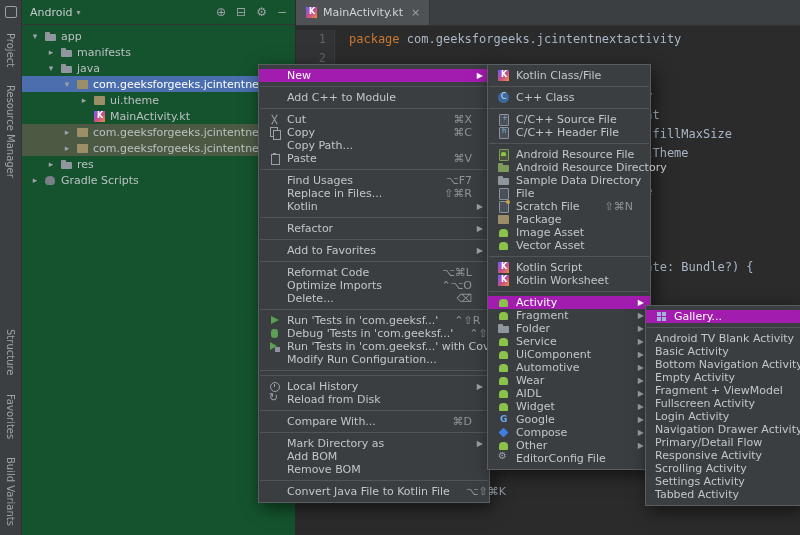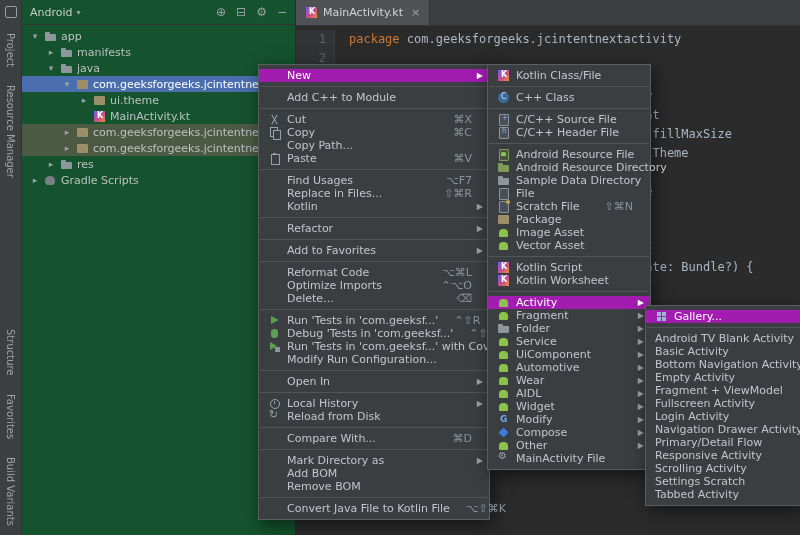--- a/index.html
+++ b/index.html
@@ -477,26 +477,20 @@
       <span class="mi-arrow" data-name="submenu-arrow-icon"></span>
     </div>
 
     <div class="mi sep" data-name="menu-item">
       
       
       
       
     </div>
 
-    <div class="mi" data-name="menu-item">
-      <span class="mi-icon ic"></span>
-      <span class="mi-label" data-name="menu-item-label">Open In</span>
-      <span class="mi-shortcut" data-name="menu-item-shortcut"></span>
-      <span class="mi-arrow has-sub" data-name="submenu-arrow-icon"></span>
-    </div>
 
     <div class="mi sep" data-name="menu-item">
       
       
       
       
     </div>
 
     <div class="mi" data-name="menu-item">
       <span class="mi-icon ic history-icon" data-name="history-icon"></span>
@@ -764,42 +758,42 @@
 
     <div class="mi" data-name="menu-item">
       <span class="mi-icon ic widget-icon" data-name="widget-icon"></span>
       <span class="mi-label" data-name="menu-item-label">Widget</span>
       <span class="mi-shortcut" data-name="menu-item-shortcut"></span>
       <span class="mi-arrow has-sub" data-name="submenu-arrow-icon"></span>
     </div>
 
     <div class="mi" data-name="menu-item">
       <span class="mi-icon ic google-icon" data-name="google-icon"></span>
-      <span class="mi-label" data-name="menu-item-label">Modify</span>
+      <span class="mi-label" data-name="menu-item-label">Google</span>
       <span class="mi-shortcut" data-name="menu-item-shortcut"></span>
       <span class="mi-arrow has-sub" data-name="submenu-arrow-icon"></span>
     </div>
 
     <div class="mi" data-name="menu-item">
       <span class="mi-icon ic compose-icon" data-name="compose-icon"></span>
       <span class="mi-label" data-name="menu-item-label">Compose</span>
       <span class="mi-shortcut" data-name="menu-item-shortcut"></span>
       <span class="mi-arrow has-sub" data-name="submenu-arrow-icon"></span>
     </div>
 
     <div class="mi" data-name="menu-item">
       <span class="mi-icon ic other-icon" data-name="other-icon"></span>
       <span class="mi-label" data-name="menu-item-label">Other</span>
       <span class="mi-shortcut" data-name="menu-item-shortcut"></span>
       <span class="mi-arrow has-sub" data-name="submenu-arrow-icon"></span>
     </div>
 
     <div class="mi" data-name="menu-item">
       <span class="mi-icon ic editorconfig-icon" data-name="editorconfig-icon"></span>
-      <span class="mi-label" data-name="menu-item-label">MainActivity File</span>
+      <span class="mi-label" data-name="menu-item-label">EditorConfig File</span>
       <span class="mi-shortcut" data-name="menu-item-shortcut"></span>
       <span class="mi-arrow" data-name="submenu-arrow-icon"></span>
     </div>
 
   </div>
 
 <div class="menu sub-activity" data-name="activity-submenu">
 
     <div class="mi selected" data-name="menu-item">
       <span class="mi-icon ic gallery-icon" data-name="gallery-icon"></span>
@@ -887,21 +881,21 @@
 
     <div class="mi" data-name="menu-item">
 
       <span class="mi-label" data-name="menu-item-label">Scrolling Activity</span>
       <span class="mi-shortcut" data-name="menu-item-shortcut"></span>
       <span class="mi-arrow" data-name="submenu-arrow-icon"></span>
     </div>
 
     <div class="mi" data-name="menu-item">
 
-      <span class="mi-label" data-name="menu-item-label">Settings Scratch</span>
+      <span class="mi-label" data-name="menu-item-label">Settings Activity</span>
       <span class="mi-shortcut" data-name="menu-item-shortcut"></span>
       <span class="mi-arrow" data-name="submenu-arrow-icon"></span>
     </div>
 
     <div class="mi" data-name="menu-item">
 
       <span class="mi-label" data-name="menu-item-label">Tabbed Activity</span>
       <span class="mi-shortcut" data-name="menu-item-shortcut"></span>
       <span class="mi-arrow" data-name="submenu-arrow-icon"></span>
     </div>

